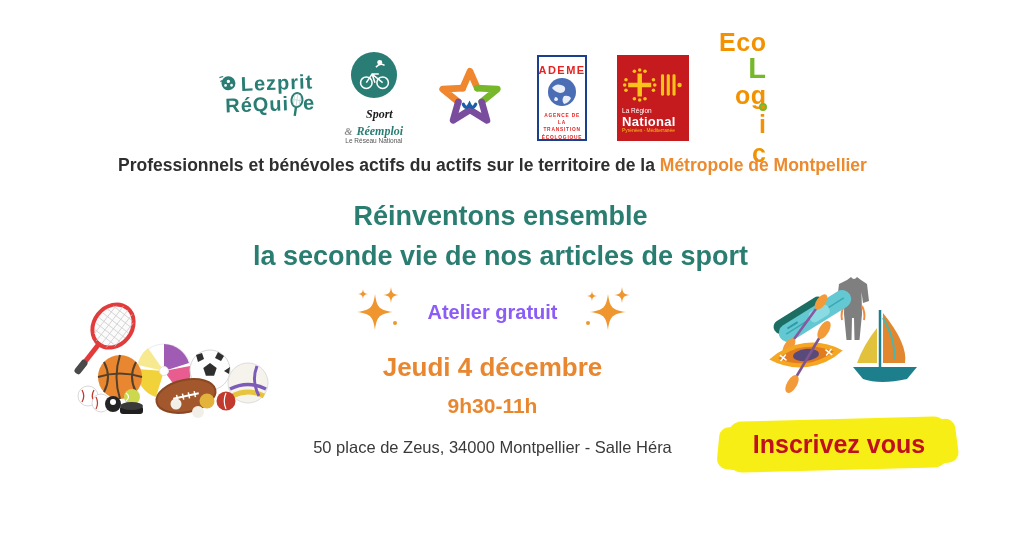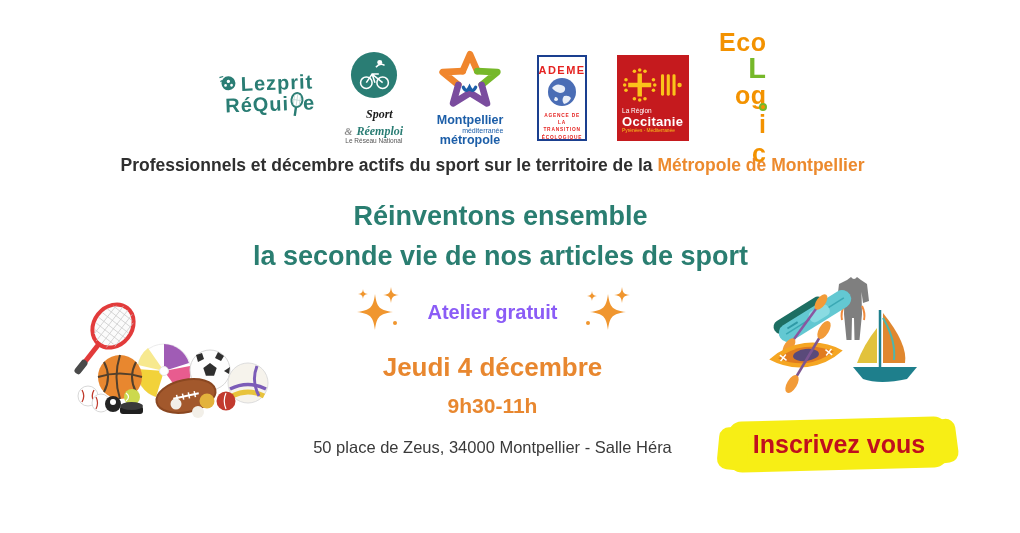--- a/index.html
+++ b/index.html
@@ -185,25 +185,20 @@
           <g fill="none" stroke-width="6.5" stroke-linecap="round" stroke-linejoin="round">
             <path d="M24.6 33.7 L9.4 21.3 L28.9 20.3" stroke="#f0862d"></path>
             <path d="M28.9 20.3 L36 4 L43.1 20.3" stroke="#f0862d"></path>
             <path d="M43.1 20.3 L62.6 21.3 L47.4 33.7" stroke="#76b82a"></path>
             <path d="M47.4 33.7 L52.5 51.7 L36 41.5" stroke="#7a4c9e"></path>
             <path d="M36 41.5 L19.5 51.7 L24.6 33.7" stroke="#7a4c9e"></path>
           </g>
           <path d="M29.5 36 q2.8 6 6 0 q2.8 6 6 0" fill="none" stroke="#1c5ea8" stroke-width="3.2" stroke-linecap="round"></path>
         </svg>
       </span>
-      <div class="mp-text">
-        <div class="mp-1">Montpellier</div>
-        <div class="mp-2">méditerranée</div>
-        <div class="mp-3">métropole</div>
-      </div>
     </div>
 
     <div class="logo ademe-box">
       <div class="ademe-name">ADEME</div>
       <span>
         <svg width="32" height="32" viewBox="0 0 32 32">
           <circle cx="16" cy="16" r="14" fill="#4a6db5"></circle>
           <path d="M6 12 q4 -5 9 -3 q5 1 4 5 q-1 3 -5 3 q-5 -1 -8 -5 Z" fill="#e9eef7"></path>
           <path d="M18 20 q5 -1 7 2 q-2 5 -7 6 q-3 -4 0 -8 Z" fill="#e9eef7"></path>
           <path d="M9 21 q3 0 3 3 q-2 2 -4 0 Z" fill="#e9eef7"></path>
@@ -235,37 +230,37 @@
               <circle cx="35.5" cy="26" r="2"></circle>
             <rect x="44" y="8" width="3.5" height="24" rx="1.5"></rect>
             <rect x="50.5" y="8" width="3.5" height="24" rx="1.5"></rect>
             <rect x="57" y="8" width="3.5" height="24" rx="1.5"></rect>
             <circle cx="65" cy="20" r="2.5"></circle>
           </g>
         </svg>
       </span>
       <div class="occ-text">
         <div class="occ-1">La Région</div>
-        <div class="occ-2">Occitanie</div>
+        <div class="occ-2">National</div>
         <div class="occ-3">Pyrénées - Méditerranée</div>
       </div>
     </div>
 
     <div class="logo eco">
       <span>Eco</span>
         <span class="eco-green">L</span>
         <span>og</span>
         <span class="eco-i">i</span>
         <span>c</span>
     </div>
 
   </div>
 
   <div class="audience">
-    <span>Professionnels et décembre actifs du sport sur le territoire de la</span>
+    <span>Professionnels et bénévoles actifs du actifs sur le territoire de la</span>
     <span class="hl">Métropole de Montpellier</span>
   </div>
 
   <h1 class="main-title">
     <div>Réinventons ensemble</div>
     <div>la seconde vie de nos articles de sport</div>
   </h1>
 
   <div class="badge-row">
     <span>

